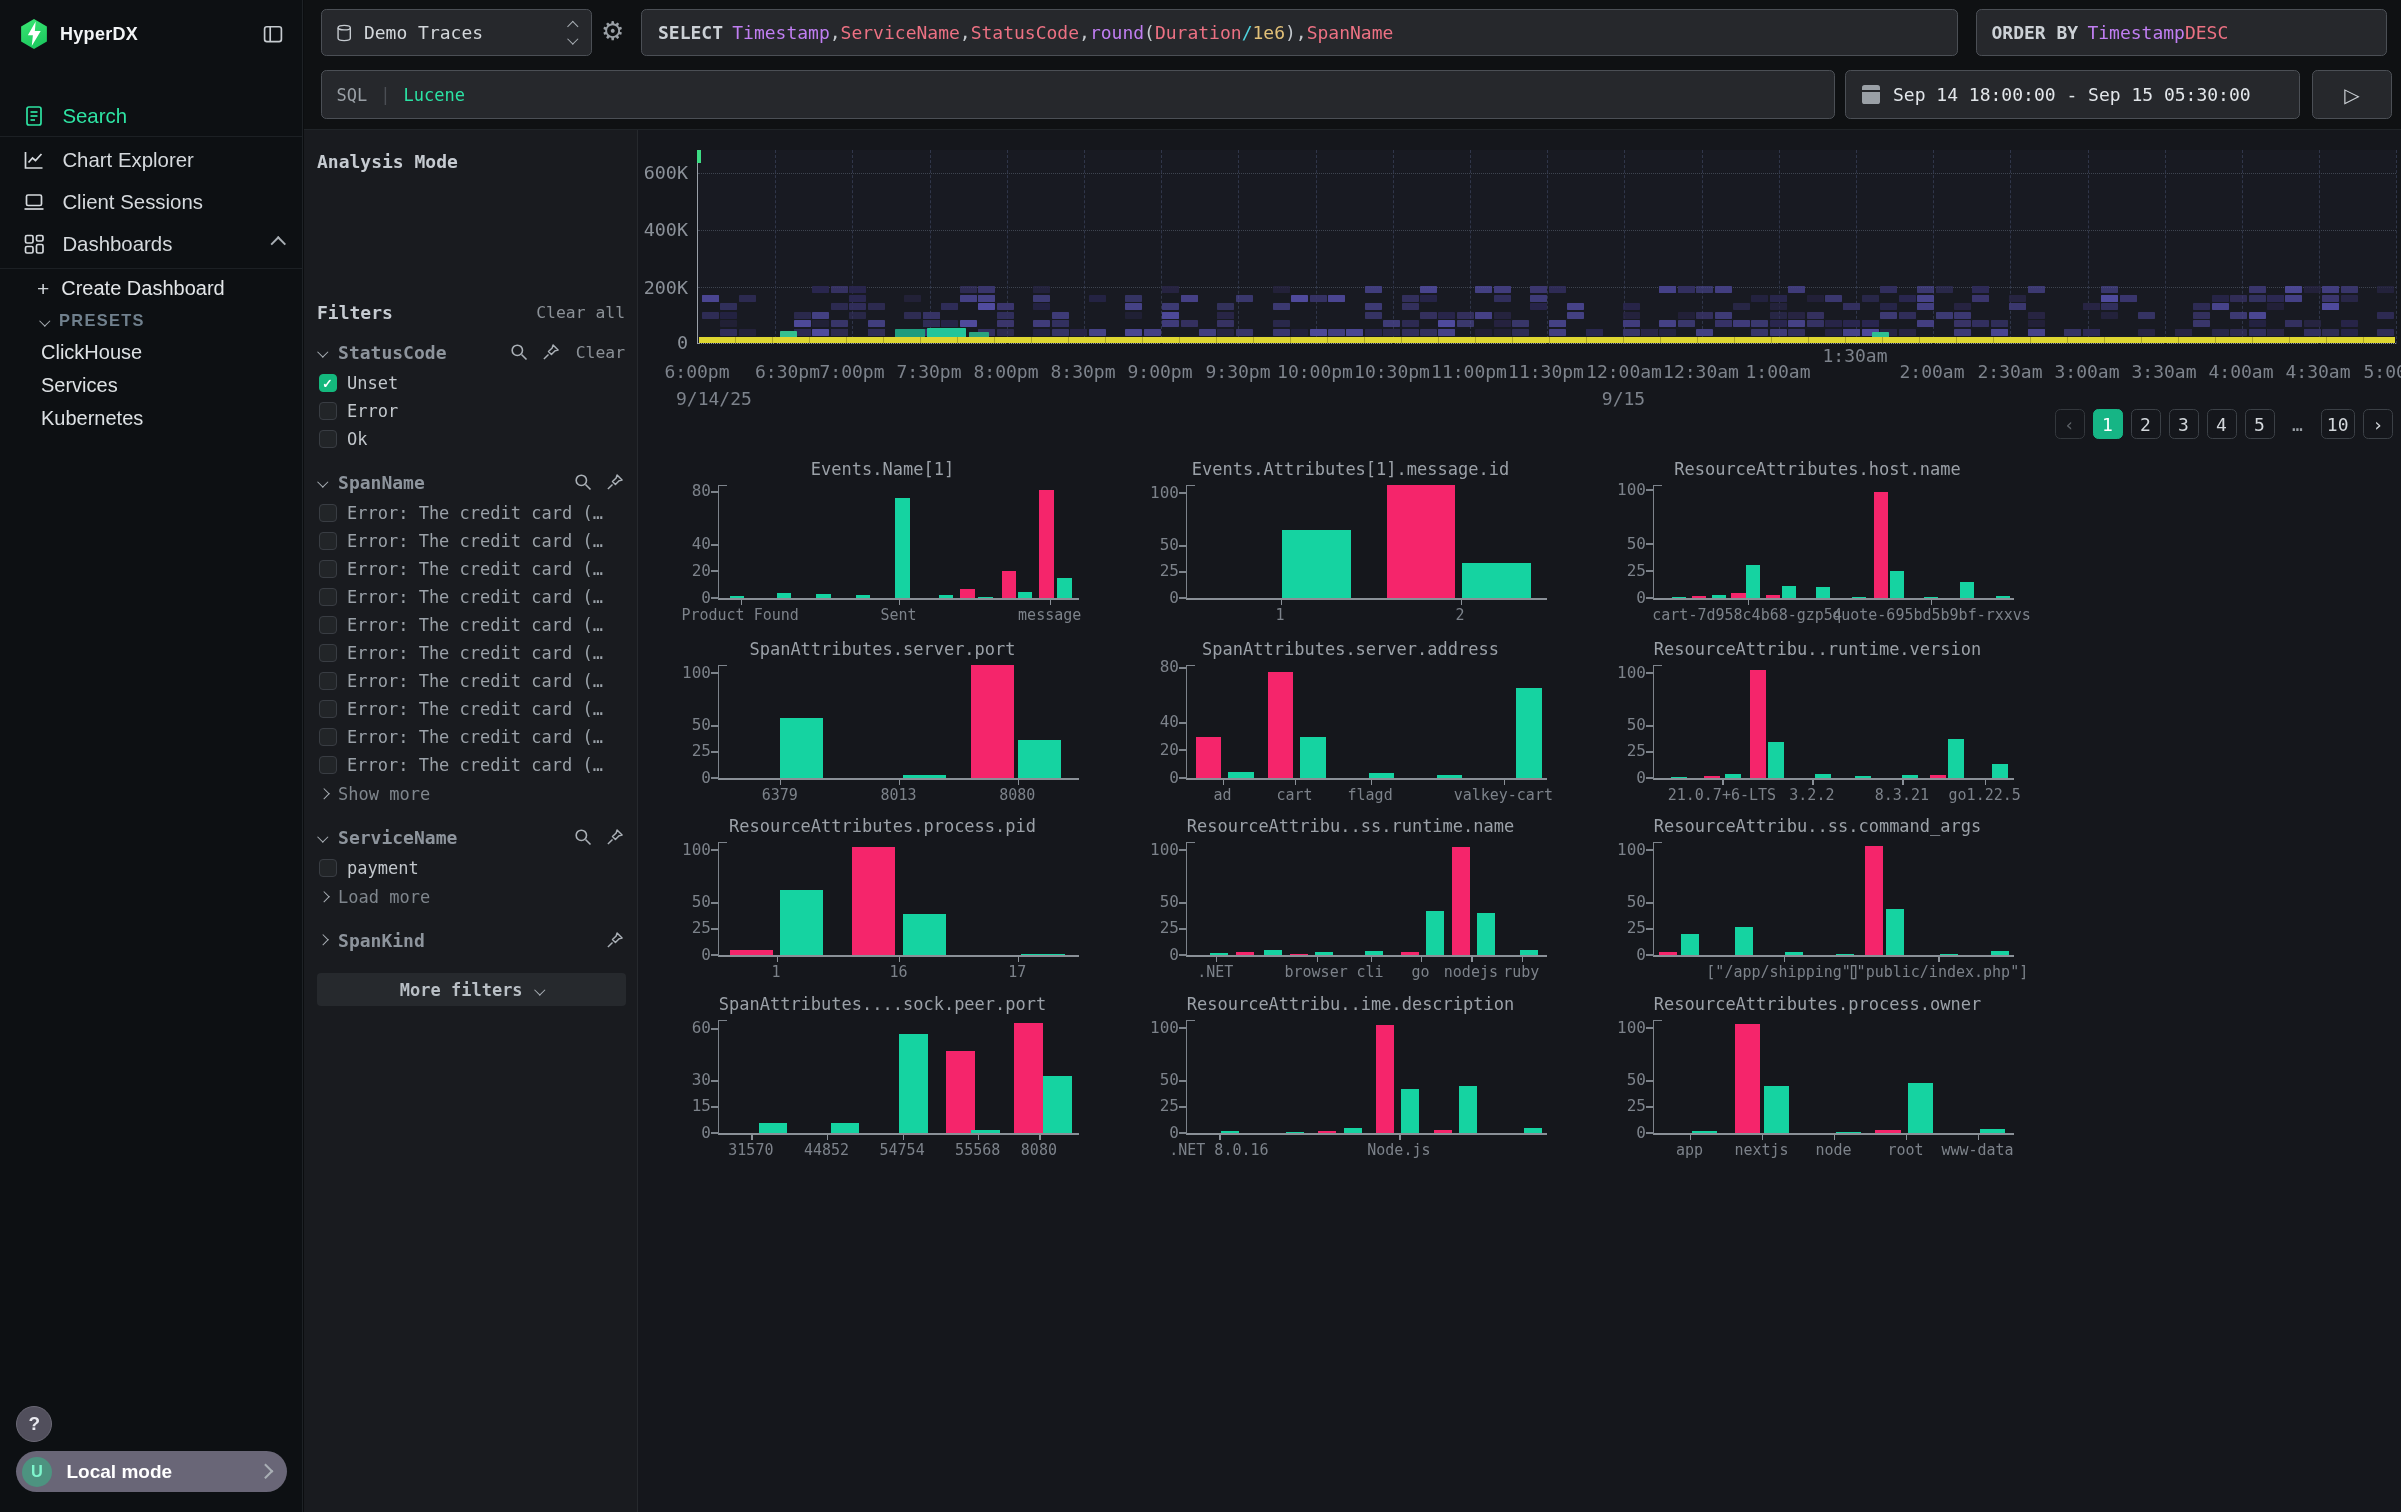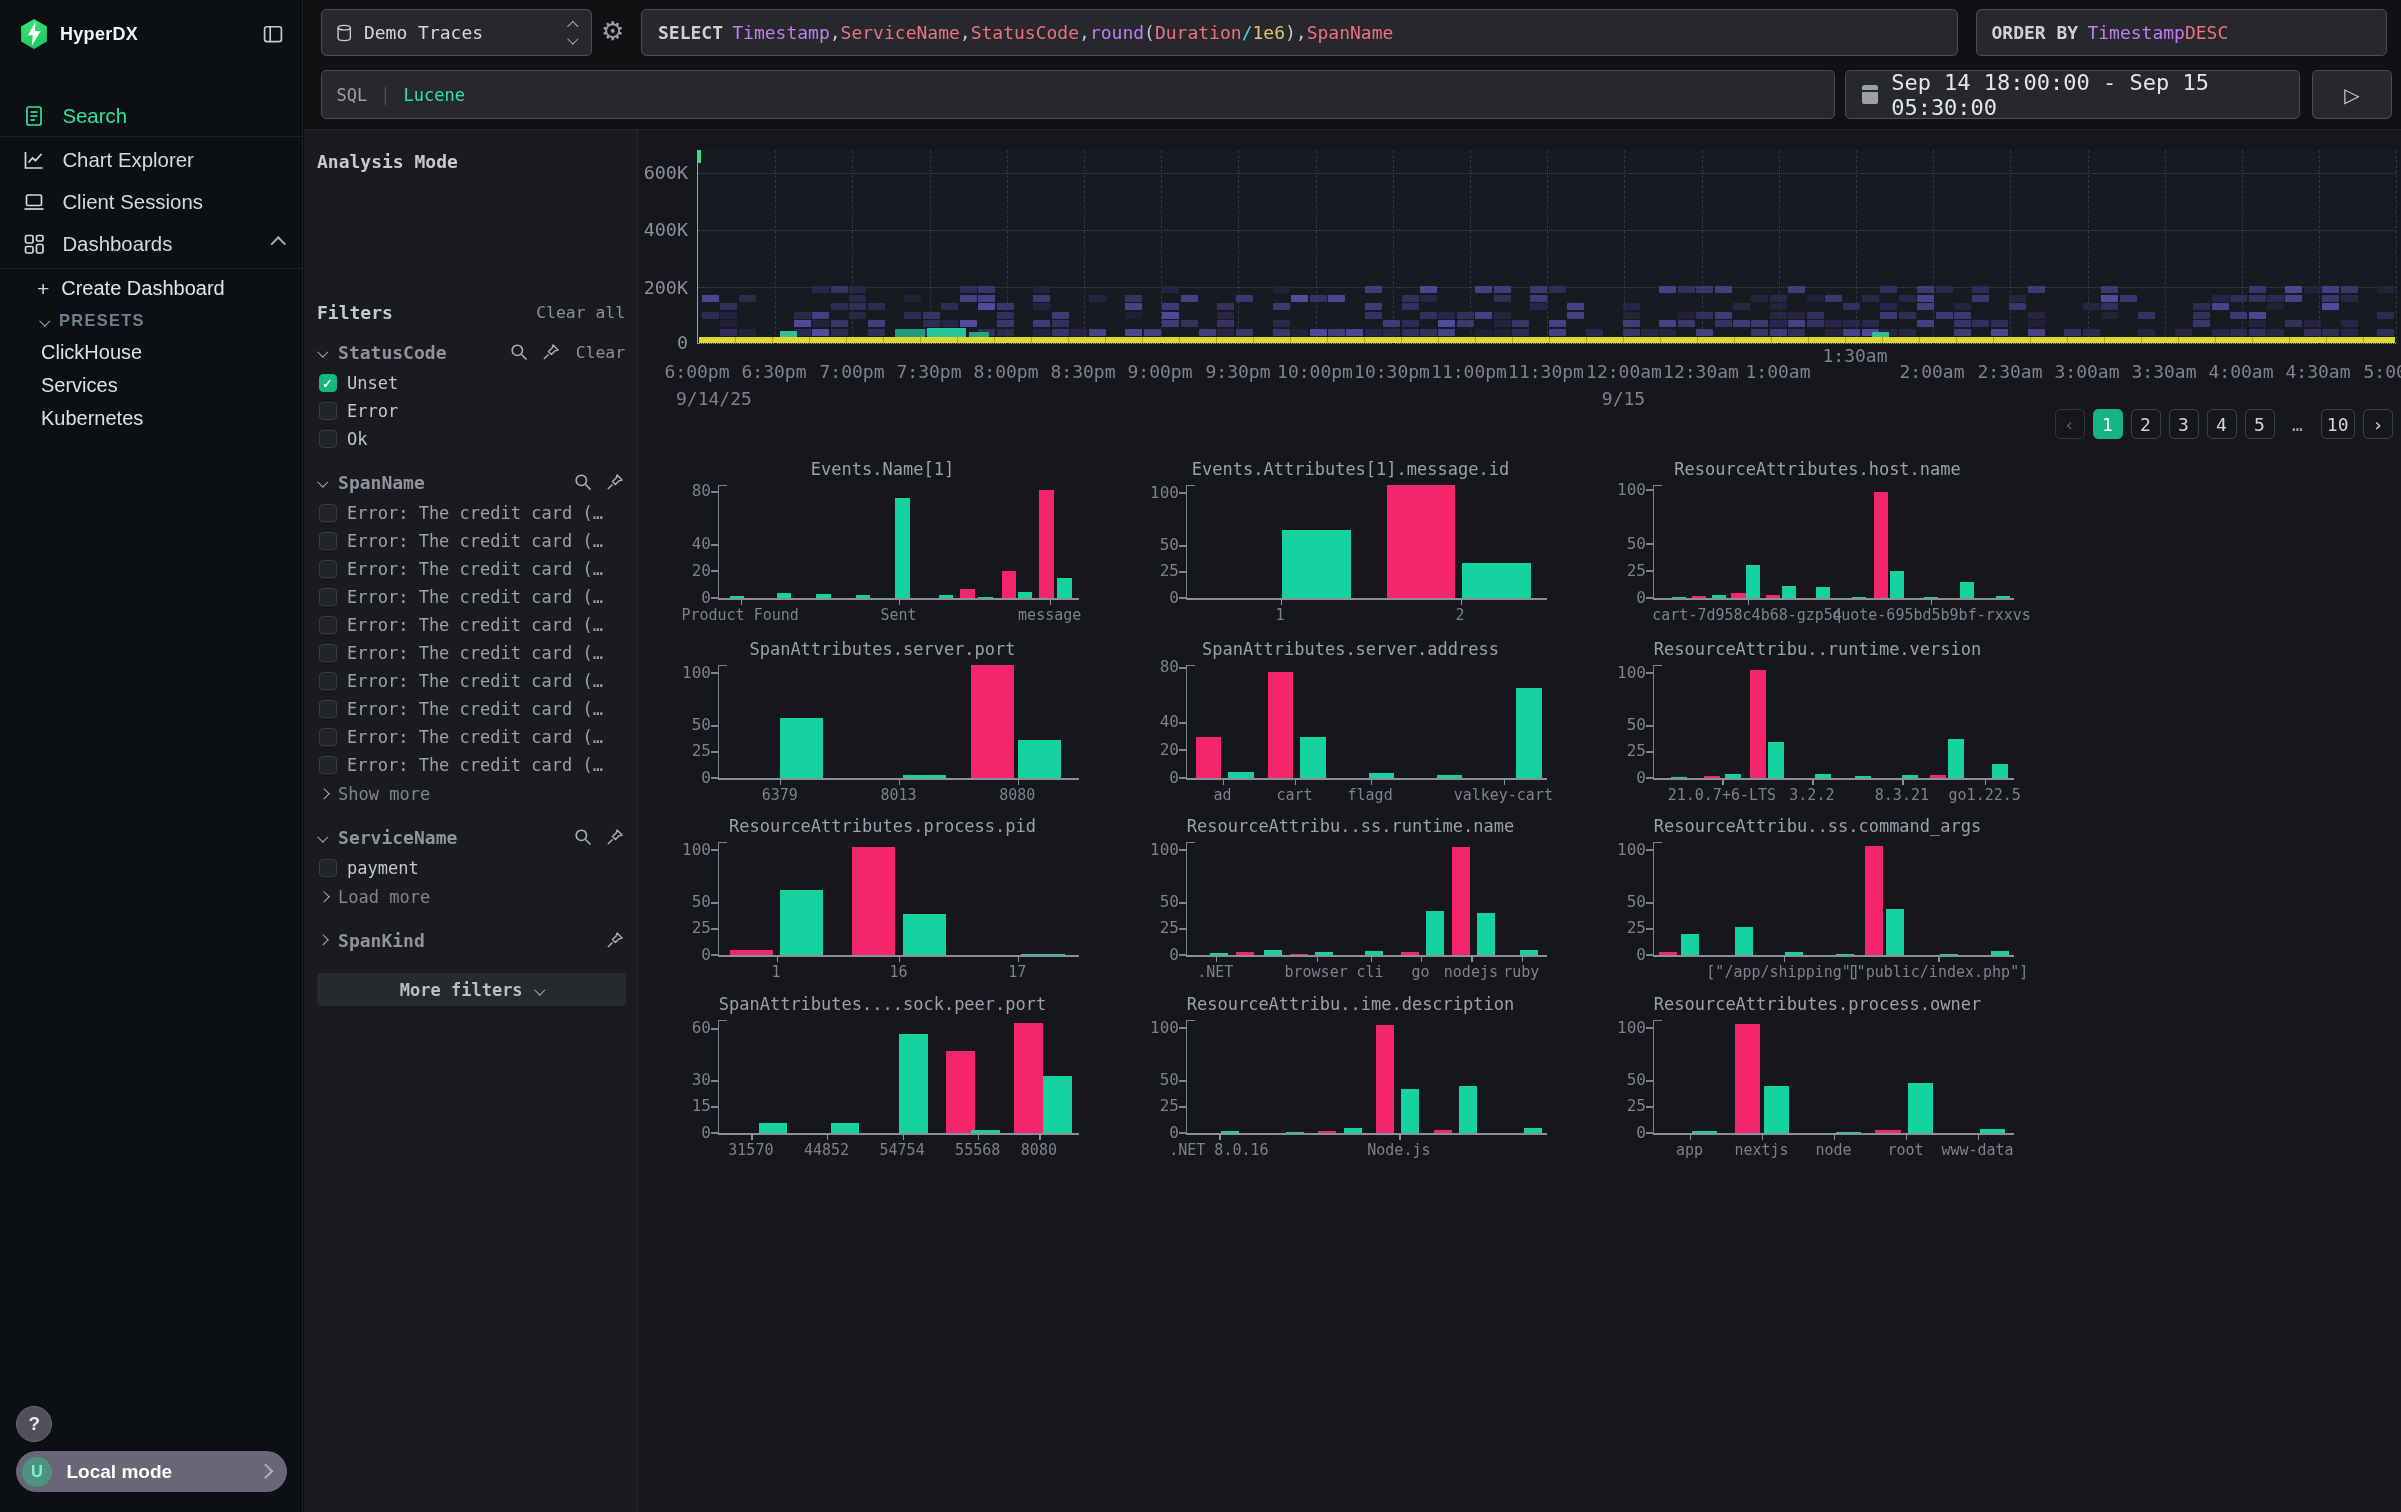--- a/index.html
+++ b/index.html
@@ -59,21 +59,21 @@
   #select-box{left:337px;top:9.2px;width:1317px;height:47px;padding:0 16px;font-size:18px;}
   #orderby-box{left:1672px;top:9.2px;width:411px;height:47px;padding:0 14.5px;font-size:18px;}
   .kw{font-weight:bold;color:#ccd1d6;margin-right:9.2px;}
   .c-purple{color:#c07ef2;} .c-salmon{color:#ec7183;} .c-cyan{color:#4fd3de;} .c-gold{color:#e2c078;} .c-plain{color:#c3c8cd;}
   #search-box{left:17px;top:70px;width:1514px;height:49px;padding:0 14.5px;gap:13px;}
   #search-input{flex:1;background:transparent;border:none;outline:none;color:#dfe3e7;font-size:18px;font-family:"DejaVu Sans Mono",monospace;}
   #search-input::placeholder{color:#686e75;}
   #mode-sql{color:#9aa0a6;font-size:17px;cursor:pointer;}
   #mode-sep{color:#4a4e54;font-size:17px;}
   #mode-lucene{color:#2be3a4;font-size:17px;cursor:pointer;}
-  #date-box{left:1541px;top:70px;width:455px;height:49px;padding:0 16px;gap:13px;color:#e2e6ea;font-size:22px;}
+  #date-box{left:1541px;top:70px;width:455px;height:49px;padding:0 16px;gap:13px;color:#e2e6ea;font-size:18px;}
   .cal{width:18px;height:19px;background:#9aa0a6;border-radius:2.6px;position:relative;}
   .cal:before{content:"";position:absolute;left:0;right:0;top:4.6px;height:2px;background:#26282c;}
   #run-btn{left:2008px;top:70px;width:80px;height:49px;justify-content:center;color:#cdd2d7;font-size:20px;cursor:pointer;}
 
   
   #filterpanel{position:absolute;left:304px;top:130px;width:334px;height:1382px;background:#191b1f;border-right:1.3px solid #26292d;box-sizing:border-box;}
   .fp-title{position:absolute;left:13px;font-size:18px;font-weight:bold;color:#c6cbd1;}
   #modes{position:absolute;left:16px;top:58px;right:10.5px;}
   .mode-row{display:flex;align-items:center;height:32px;}
   .mode-rail{position:absolute;left:0;top:0;bottom:0;width:2.6px;background:#3e434a;}
@@ -762,21 +762,21 @@
       <div class="hm-cell" style="left: 82px; top: 181px; width: 17px; height: 7.2px; background: rgb(53, 192, 143);"></div>
       <div class="hm-cell" style="left: 197px; top: 179px; width: 30px; height: 10px; background: rgb(31, 155, 125);"></div>
       <div class="hm-cell" style="left: 229px; top: 178px; width: 39px; height: 11.2px; background: rgb(35, 197, 154);"></div>
       <div class="hm-cell" style="left: 271px; top: 182px; width: 20px; height: 7.2px; background: rgb(42, 163, 127);"></div>
       <div class="hm-cell" style="left: 1174px; top: 182px; width: 17px; height: 7.2px; background: rgb(47, 191, 146);"></div>
       <div id="tl-yellow" style="top: 187px; width: 1696px;"></div>
       <div id="tl-marker" style="left: -1.3px; top: 0px; width: 4.6px; height: 13px;"></div>
     </div>
   <div id="tl-xlabels" class="mono">
       <div style="left: 13px; top: 231px;">6:00pm</div>
-      <div style="left: 90px; top: 231px;">6:30pm</div>
+      <div style="left: 90px; top: 231px; text-align: right;">6:30pm</div>
       <div style="left: 168px; top: 231px;">7:00pm</div>
       <div style="left: 245px; top: 231px;">7:30pm</div>
       <div style="left: 322px; top: 231px;">8:00pm</div>
       <div style="left: 399px; top: 231px;">8:30pm</div>
       <div style="left: 476px; top: 231px;">9:00pm</div>
       <div style="left: 554px; top: 231px;">9:30pm</div>
       <div style="left: 631px; top: 231px;">10:00pm</div>
       <div style="left: 708px; top: 231px;">10:30pm</div>
       <div style="left: 785px; top: 231px;">11:00pm</div>
       <div style="left: 862px; top: 231px;">11:30pm</div>

